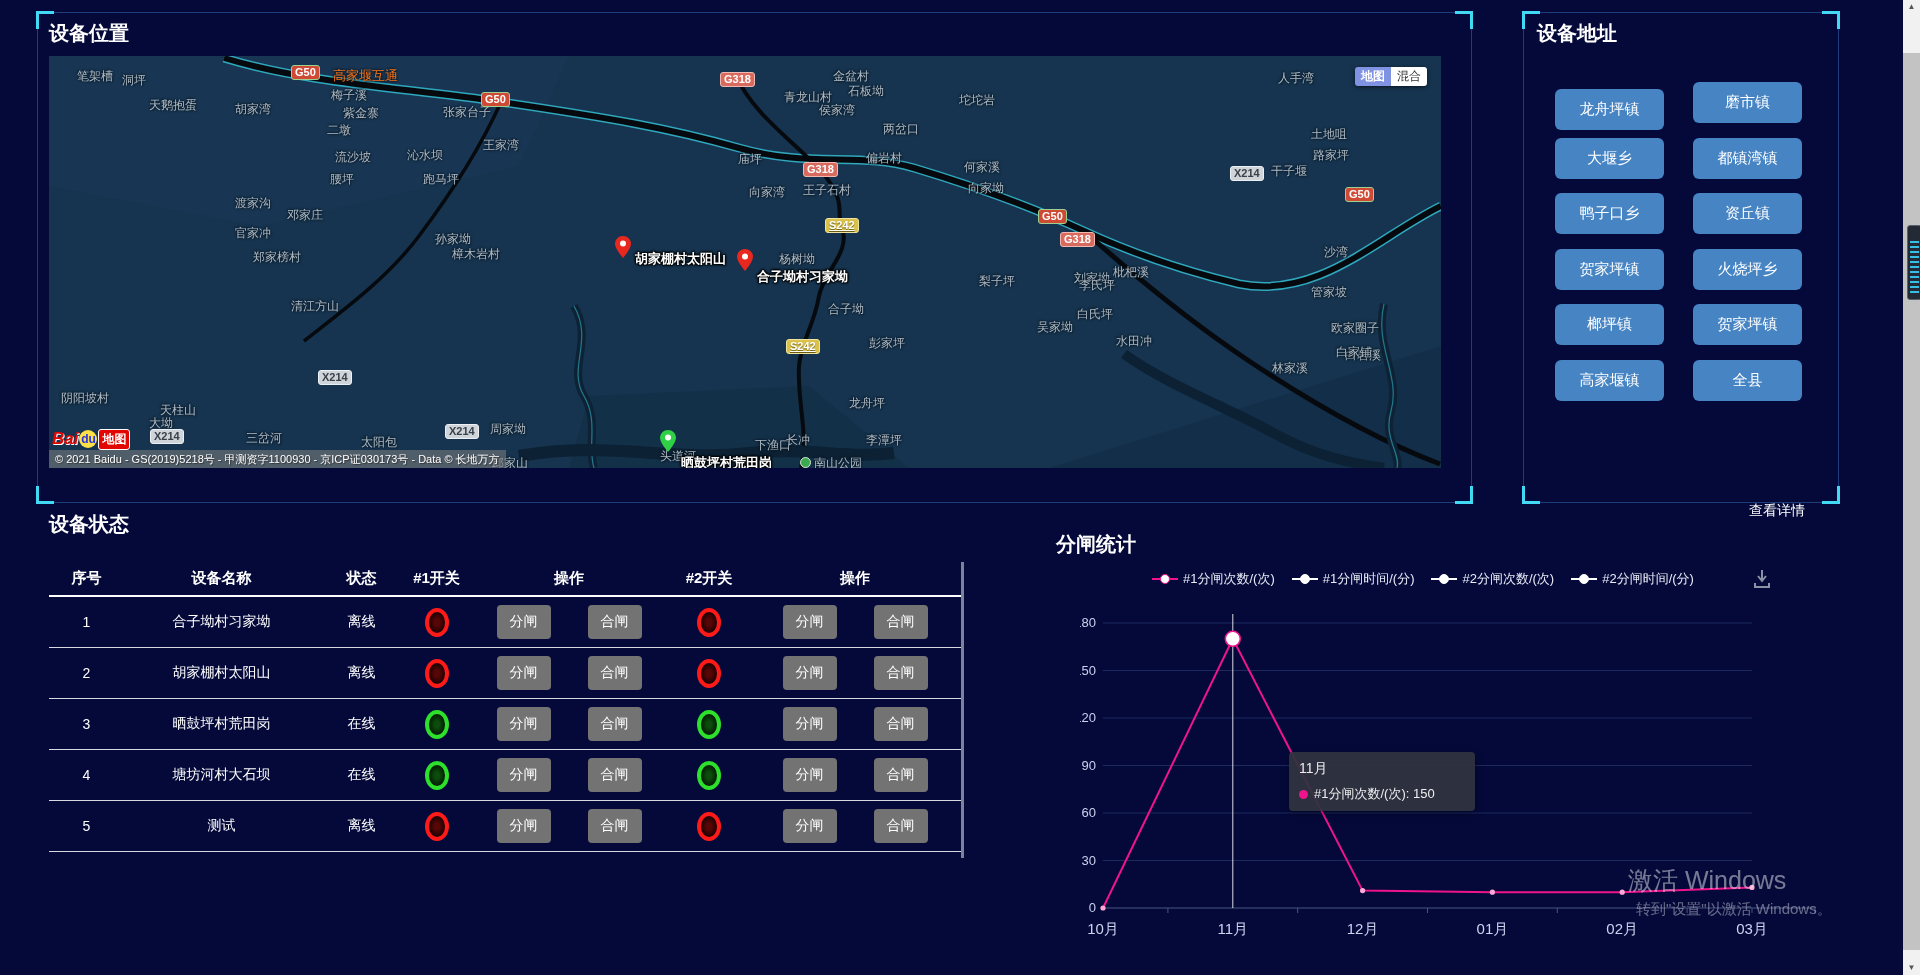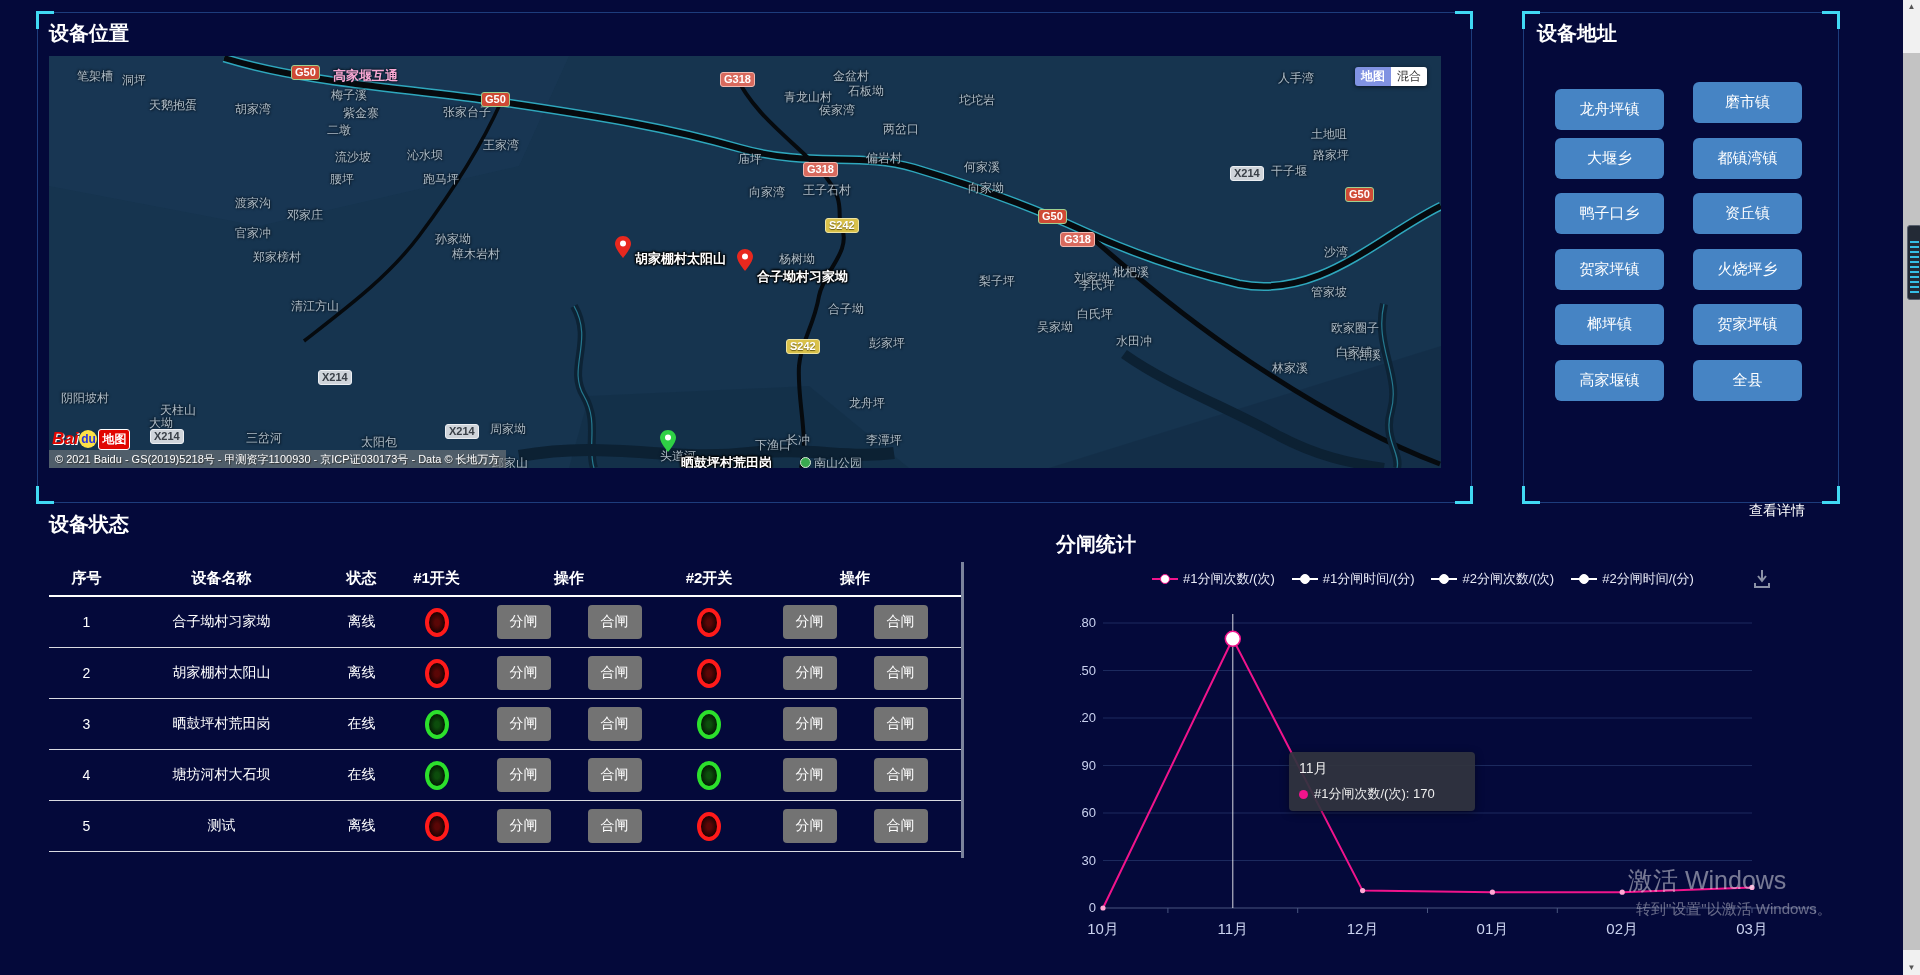--- a/index.html
+++ b/index.html
@@ -9,28 +9,28 @@
   .corner{position:absolute;width:15px;height:15px;}
   .c-tl{left:-2px;top:-2px;border-left:3px solid #41d9f3;border-top:3px solid #41d9f3;}
   .c-tr{right:-2px;top:-2px;border-right:3px solid #41d9f3;border-top:3px solid #41d9f3;}
   .c-bl{left:-2px;bottom:-2px;border-left:3px solid #41d9f3;border-bottom:3px solid #41d9f3;}
   .c-br{right:-2px;bottom:-2px;border-right:3px solid #41d9f3;border-bottom:3px solid #41d9f3;}
   .ptitle{position:absolute;font-size:20px;font-weight:bold;color:#fff;white-space:nowrap;}
   
   #map{position:absolute;left:49px;top:56px;width:1392px;height:412px;background:#16344f;overflow:hidden;cursor:grab;}
   .mlabel{position:absolute;color:#aebbc5;font-size:12px;white-space:nowrap;
           text-shadow:1px 1px 2px #0a1622,-1px -1px 2px #0a1622;z-index:3;}
-  .mlabel.big{color:#f9a8d4;font-weight:bold;font-size:13px;}
+  .mlabel.big{color:#f97316;font-weight:normal;font-size:13px;}
   .park-dot{display:inline-block;width:9px;height:9px;border-radius:50%;background:#3aa94f;
             border:1px solid #d8e8d8;margin-right:3px;vertical-align:-1px;}
   .shield{position:absolute;font-size:11px;font-weight:bold;line-height:13px;padding:0 3px;
           border-radius:3px;z-index:4;white-space:nowrap;}
   .sh-g50{background:#cf4a35;color:#fff;border:1px solid #9fd08f;}
   .sh-g318{background:#d96a5e;color:#fff;border:1px solid #f0b8b0;}
-  .sh-s{background:#d9c14a;color:#fff;border:1px solid #efe3a0;text-shadow:0 1px 1px #6b5c10;}
+  .sh-s{background:#d9c14a;color:#fff;border:1px solid #efe3a0;text-shadow:0 1px 1px #6b5c10;text-decoration:underline;}
   .sh-x{background:#cfd4da;color:#3a4048;border:1px solid #eceff3;}
   .pin{position:absolute;width:16px;height:22px;z-index:6;cursor:pointer;}
   .pinlabel{position:absolute;color:#fff;font-weight:bold;font-size:13px;white-space:nowrap;z-index:6;
             text-shadow:1px 1px 2px #000,-1px -1px 2px #000,1px -1px 2px #000,-1px 1px 2px #000;}
   #map-toggle{position:absolute;left:1306px;top:11px;height:19px;display:flex;z-index:8;
               border-radius:3px;overflow:hidden;box-shadow:0 1px 4px rgba(0,0,0,.6);font-size:12px;line-height:19px;}
   #map-toggle .seg{padding:0 6px;cursor:pointer;}
   #map-toggle .seg.on{background:#8092e2;color:#fff;font-weight:bold;}
   #map-toggle .seg.off{background:#ffffff;color:#333;}
   #baidu-logo{position:absolute;left:3px;top:372px;z-index:7;display:flex;align-items:center;height:22px;}
@@ -360,21 +360,21 @@
       <circle cx="152.8" cy="38.83333333333337" r="7.5" fill="#fff" stroke="#f0148c" stroke-width="1.5"></circle>
       <circle cx="282.6" cy="290.5833333333333" r="2.6" fill="#ffa8d5"></circle>
       <circle cx="412.40000000000003" cy="292.1666666666667" r="2.6" fill="#ffa8d5"></circle>
       <circle cx="542.2" cy="292.1666666666667" r="2.6" fill="#ffa8d5"></circle>
       <circle cx="672" cy="287.4166666666667" r="2.6" fill="#ffa8d5"></circle>
     </svg>
   <div id="tooltip">
     <div class="tt1">11月</div>
     <div class="tt2">
       <span class="ttdot"></span>
-      <span>#1分闸次数/(次): 170</span>
+      <span>#1分闸次数/(次): 150</span>
     </div>
   </div>
   <div id="watermark1">激活 Windows</div>
   <div id="watermark2">转到"设置"以激活 Windows。</div>
 
   <div id="scroll-track"></div>
   <div id="scroll-thumb"></div>
   <div class="scroll-arrow" style="top:2px;">▲</div>
   <div class="scroll-arrow" style="top:963px;">▼</div>
   <div id="scroll-widget">

